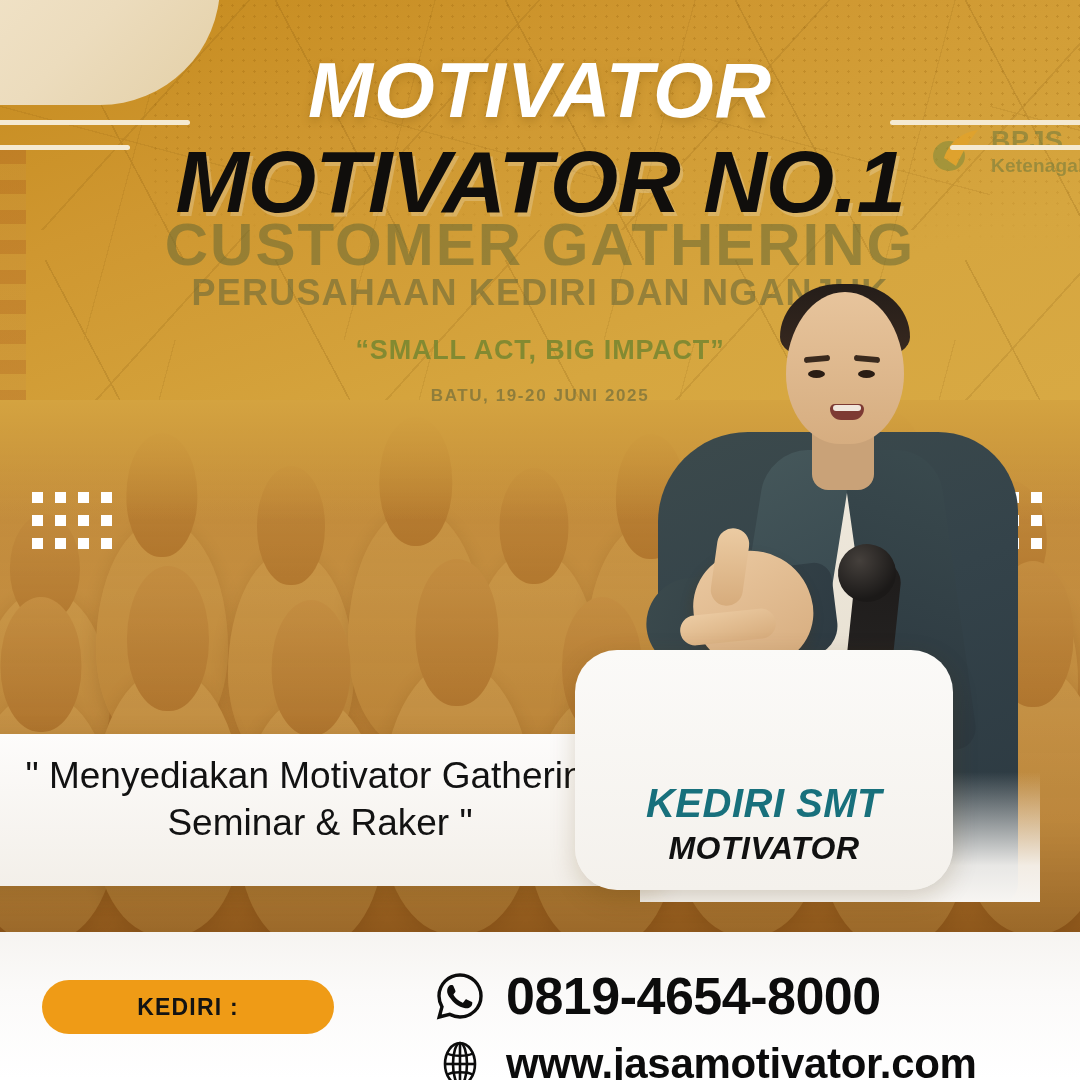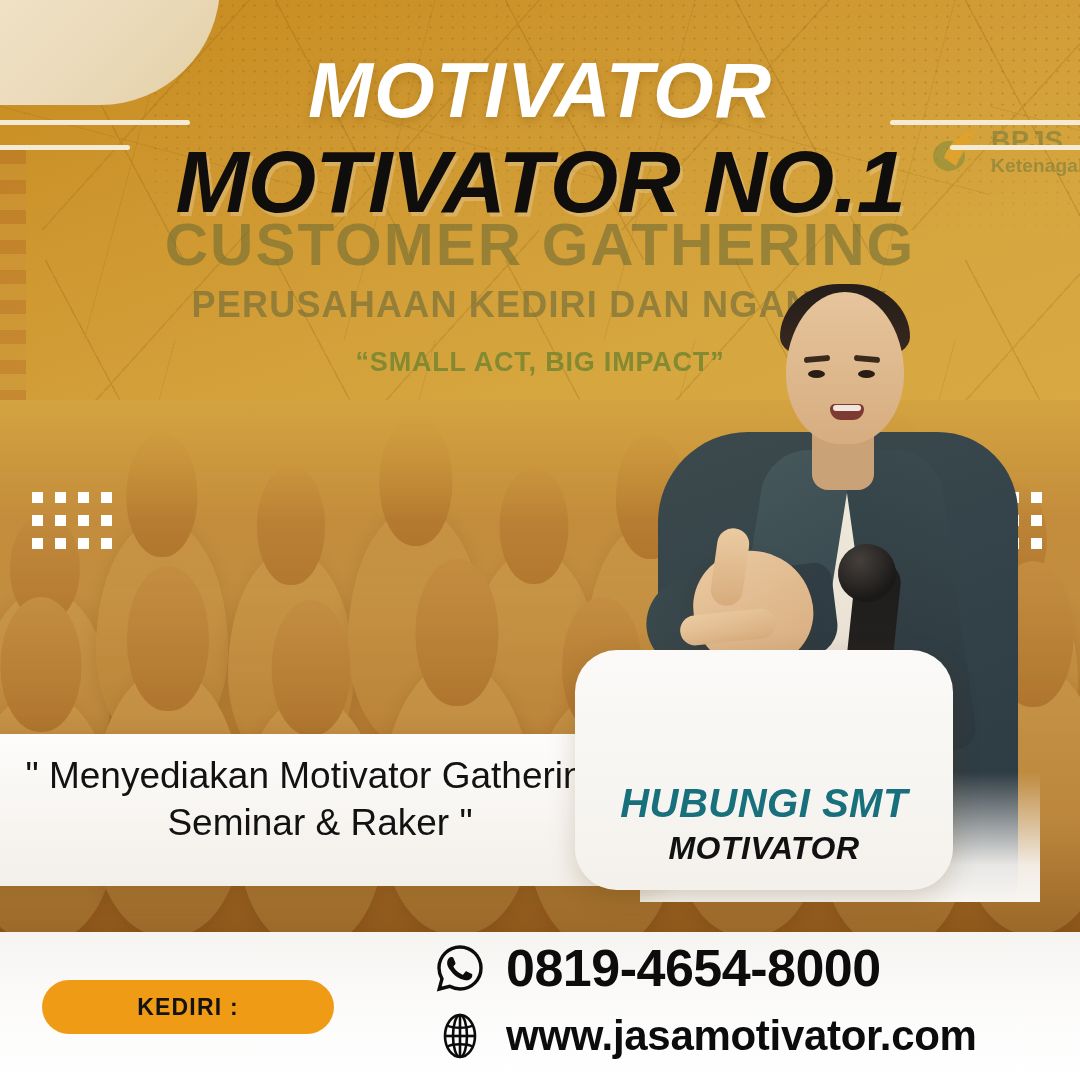--- a/index.html
+++ b/index.html
@@ -105,21 +105,21 @@
     left: 0; right: 0; top: 215px;
     text-align: center;
     pointer-events: none;
   }
   .bd-title {
     font-size: 60px;
     font-weight: 700;
     letter-spacing: 2px;
     color: rgba(108,106,52,.58);
     line-height: 1;
-    margin-bottom: 12px;
+    margin-bottom: 0;
   }
   .bd-sub {
     font-size: 36px;
     font-weight: 700;
     letter-spacing: 1.2px;
     color: rgba(109,107,56,.62);
     line-height: 1;
     margin-bottom: 26px;
   }
   .bd-tagline {
@@ -393,20 +393,21 @@
     border-radius: 27px;
     display: flex; align-items: center; justify-content: center;
     font-size: 23px; font-weight: 800; color: #131313;
     letter-spacing: 1.2px;
   }
   .contact-row {
     position: absolute;
     display: flex;
     align-items: center;
     gap: 22px;
+    margin-top: 28px;
   }
   .cr-phone { left: 436px; top: 942px; }
   .cr-web   { left: 436px; top: 1012px; }
   .ct-icon { width: 48px; height: 48px; flex: none; }
   .ct-phone-text {
     font-size: 52px; font-weight: 900; color: #0c0c0c; letter-spacing: -0.5px; line-height: 1;
   }
   .ct-web-text {
     font-size: 42px; font-weight: 800; color: #0c0c0c; letter-spacing: -0.3px; line-height: 1; text-align: right;
   }
@@ -443,20 +444,21 @@
     <div class="person" style="left:958px;  top:264px; width:150px; height:270px;"></div>
 
     <div class="crowd-wash"></div>
     <div class="crowd-fade-top"></div>
   </div>
 
   <div class="backdrop-text">
     <div class="bd-title">CUSTOMER GATHERING</div>
     <div class="bd-sub">PERUSAHAAN KEDIRI DAN NGANJUK</div>
     <div class="bd-tagline">“SMALL ACT, BIG IMPACT”</div>
+    <div class="bd-date">BATU, 19-20 JUNI 2025</div>
   </div>
 
   <div class="bg-dots"></div>
 
   <div class="bpjs">
     <div class="bpjs-mark">
       <svg viewBox="0 0 52 46" width="52" height="46" aria-hidden="true">
         <ellipse cx="19" cy="28" rx="16" ry="15" fill="#7d8a3a"></ellipse>
         <path d="M14 30 C20 12, 34 4, 48 2 C38 14, 32 26, 26 38 Z" fill="#e8a324"></path>
       </svg>
@@ -529,21 +531,21 @@
     <div class="sp-hand2"></div>
     <div class="sp-btn"></div>
     <div class="sp-fade"></div>
   </div>
 
   <div class="quote-band"></div>
   <div class="quote-text">" Menyediakan Motivator Gathering, Seminar &amp; Raker "</div>
 
   <div class="name-card"></div>
   <div class="name-card-inner">
-    <div class="nc-name" style="color: rgb(24, 112, 124);">HUBUNGI SMT</div>
+    <div class="nc-name" style="color: rgb(24, 112, 124);">KEDIRI SMT</div>
     <div class="nc-role">MOTIVATOR</div>
   </div>
 
   <div class="footer"></div>
 
   <div class="hubungi" style="background: rgb(239, 155, 22);">KEDIRI :</div>
 
   <div class="contact-row cr-phone">
     <span class="ct-icon">
       <svg viewBox="0 0 48 48" width="48" height="48" aria-hidden="true">

